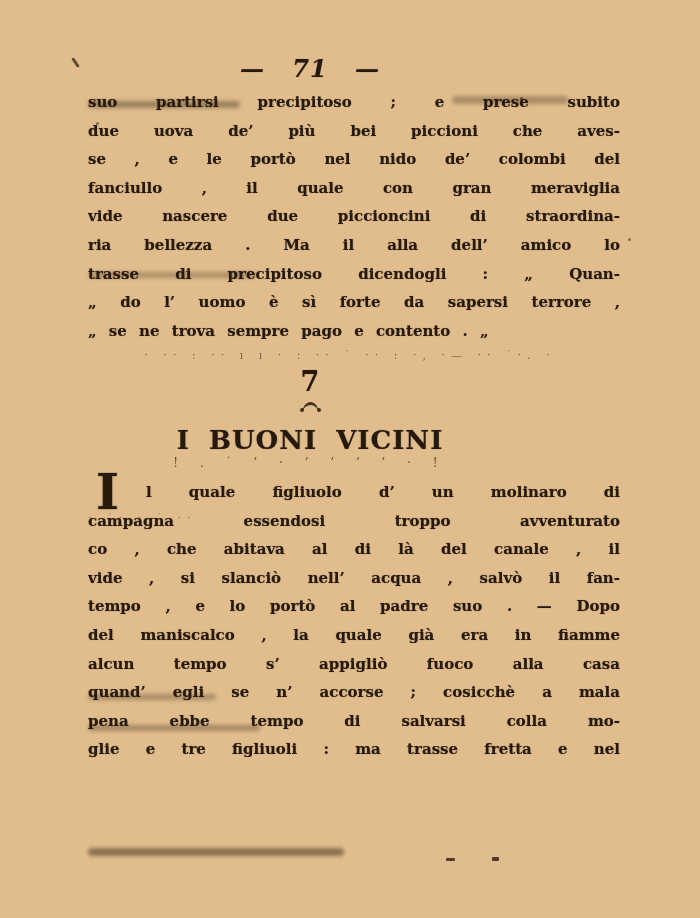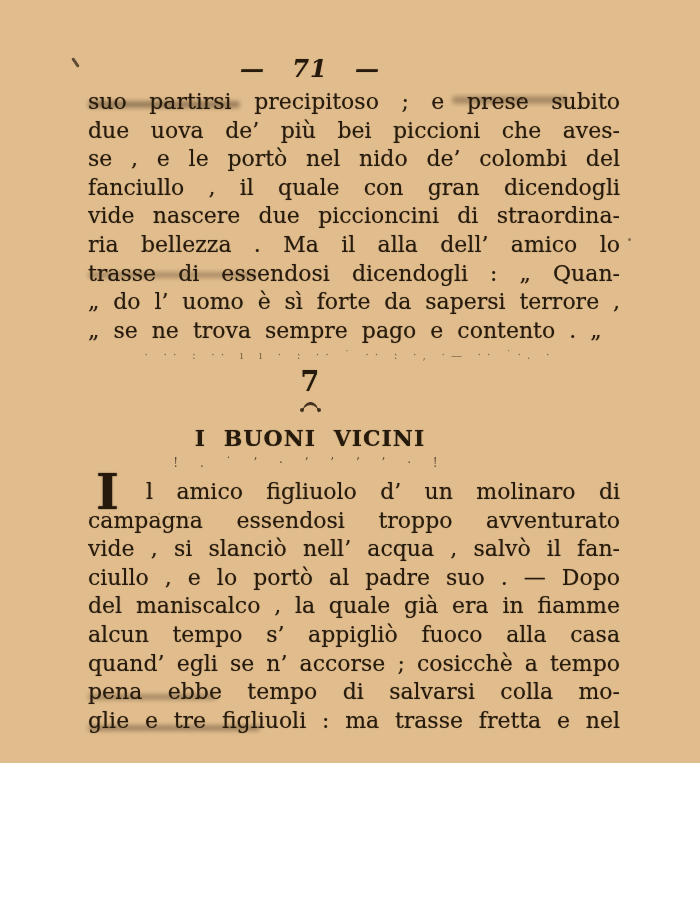--- a/index.html
+++ b/index.html
@@ -1,21 +1,21 @@
 <!DOCTYPE html>
 <html><head>
 <meta charset="utf-8">
 <style>
   html, body { margin: 0; padding: 0; }
   body { font-family: "DejaVu Serif", serif; }
 
   .page {
     position: relative;
     width: 700px;
-    height: 763px;
+    height: 918px;
     background: #e1bd8d;
     overflow: hidden;
   }
 
   
   .centered {
     position: absolute;
     left: 88px;
     width: 444px;
     text-align: center;
@@ -54,42 +54,42 @@
     width: 4px; height: 4px;
     background: rgba(38,26,12,.85);
     border-radius: 50%;
     top: 3px;
   }
   .section-ornament::before { left: -2px; }
   .section-ornament::after { right: -2px; }
 
   .section-title {
     top: 425px;
-    font-size: 22px;
+    font-size: 26px;
     font-weight: 700;
     letter-spacing: 1px;
     word-spacing: 9px;
     text-shadow: 0 0 1px rgba(38,26,12,.6);
   }
 
   .text-block {
     position: absolute;
     left: 88px;
     width: 532px;
     color: #261a0c;
   }
   .para1 { top: 88px; }
   .para2 { top: 478px; }
 
   .line {
-    font-size: 22px;
+    font-size: 15px;
     line-height: 28.6px;
     height: 28.6px;
     overflow: hidden;
-    font-weight: 400;
+    font-weight: 700;
     text-align: justify;
     text-shadow: 0 0 1px rgba(38,26,12,.5);
     white-space: normal;
   }
   .line::after { content: ""; display: inline-block; width: 100%; }
   .line.last { text-align: left; word-spacing: 7px; }
   .line.last::after { content: none; }
 
   .para2 .line:first-child { text-indent: 58px; }
 
@@ -147,48 +147,49 @@
 <body>
 
 <div class="page">
 
   <div class="centered page-header">— 71 —</div>
 
   <div class="text-block para1">
       <div class="line">suo partirsi precipitoso ; e prese subito</div>
       <div class="line">due uova de’ più bei piccioni che aves-</div>
       <div class="line">se , e le portò nel nido de’ colombi del</div>
-      <div class="line">fanciullo , il quale con gran dicendogli</div>
+      <div class="line">fanciullo , il quale con gran meraviglia</div>
       <div class="line">vide nascere due piccioncini di straordina-</div>
       <div class="line">ria bellezza . Ma il alla dell’ amico lo</div>
-      <div class="line">trasse di essendosi dicendogli : „ Quan-</div>
+      <div class="line">trasse di precipitoso dicendogli : „ Quan-</div>
       <div class="line">„ do l’ uomo è sì forte da sapersi terrore ,</div>
       <div class="line last">„ se ne trova sempre pago e contento . „</div>
     </div>
 
   <div class="speck-row speck-row-1">· ·· : ·· ı ı · : ·· ˙ ·· : ·, ·— ·· ˙·. ·</div>
 
   <div class="centered section-number">7</div>
 
   <div class="section-ornament"></div>
 
   <div class="centered section-title">I BUONI VICINI</div>
 
   <div class="speck-row speck-row-2">! . ˙ ’ · ’ ’  ’ ’ · !</div>
 
   <div class="text-block para2">
     <span class="dropcap">I</span>
     <div>
-        <div class="line">l amico figliuolo d’ un molinaro di</div>
+        <div class="line">l quale figliuolo d’ un molinaro di</div>
         <div class="line">campagna essendosi troppo avventurato</div>
+        <div class="line">co , che abitava al di là del canale , il</div>
         <div class="line">vide , si slanciò nell’ acqua , salvò il fan-</div>
-        <div class="line">ciullo , e lo portò al padre suo . — Dopo</div>
+        <div class="line">tempo , e lo portò al padre suo . — Dopo</div>
         <div class="line">del maniscalco , la quale già era in fiamme</div>
         <div class="line">alcun tempo s’ appigliò fuoco alla casa</div>
-        <div class="line">quand’ egli se n’ accorse ; cosicchè a tempo</div>
+        <div class="line">quand’ egli se n’ accorse ; cosicchè a mala</div>
         <div class="line">pena ebbe tempo di salvarsi colla mo-</div>
         <div class="line">glie e tre figliuoli : ma trasse fretta e nel</div>
       </div>
   </div>
 
   <div class="speck-row speck-row-3">· ˙· · ˙ ··</div>
 
   <div class="smudge smudge-1"></div>
   <div class="smudge smudge-2"></div>
   <div class="smudge smudge-3"></div>

